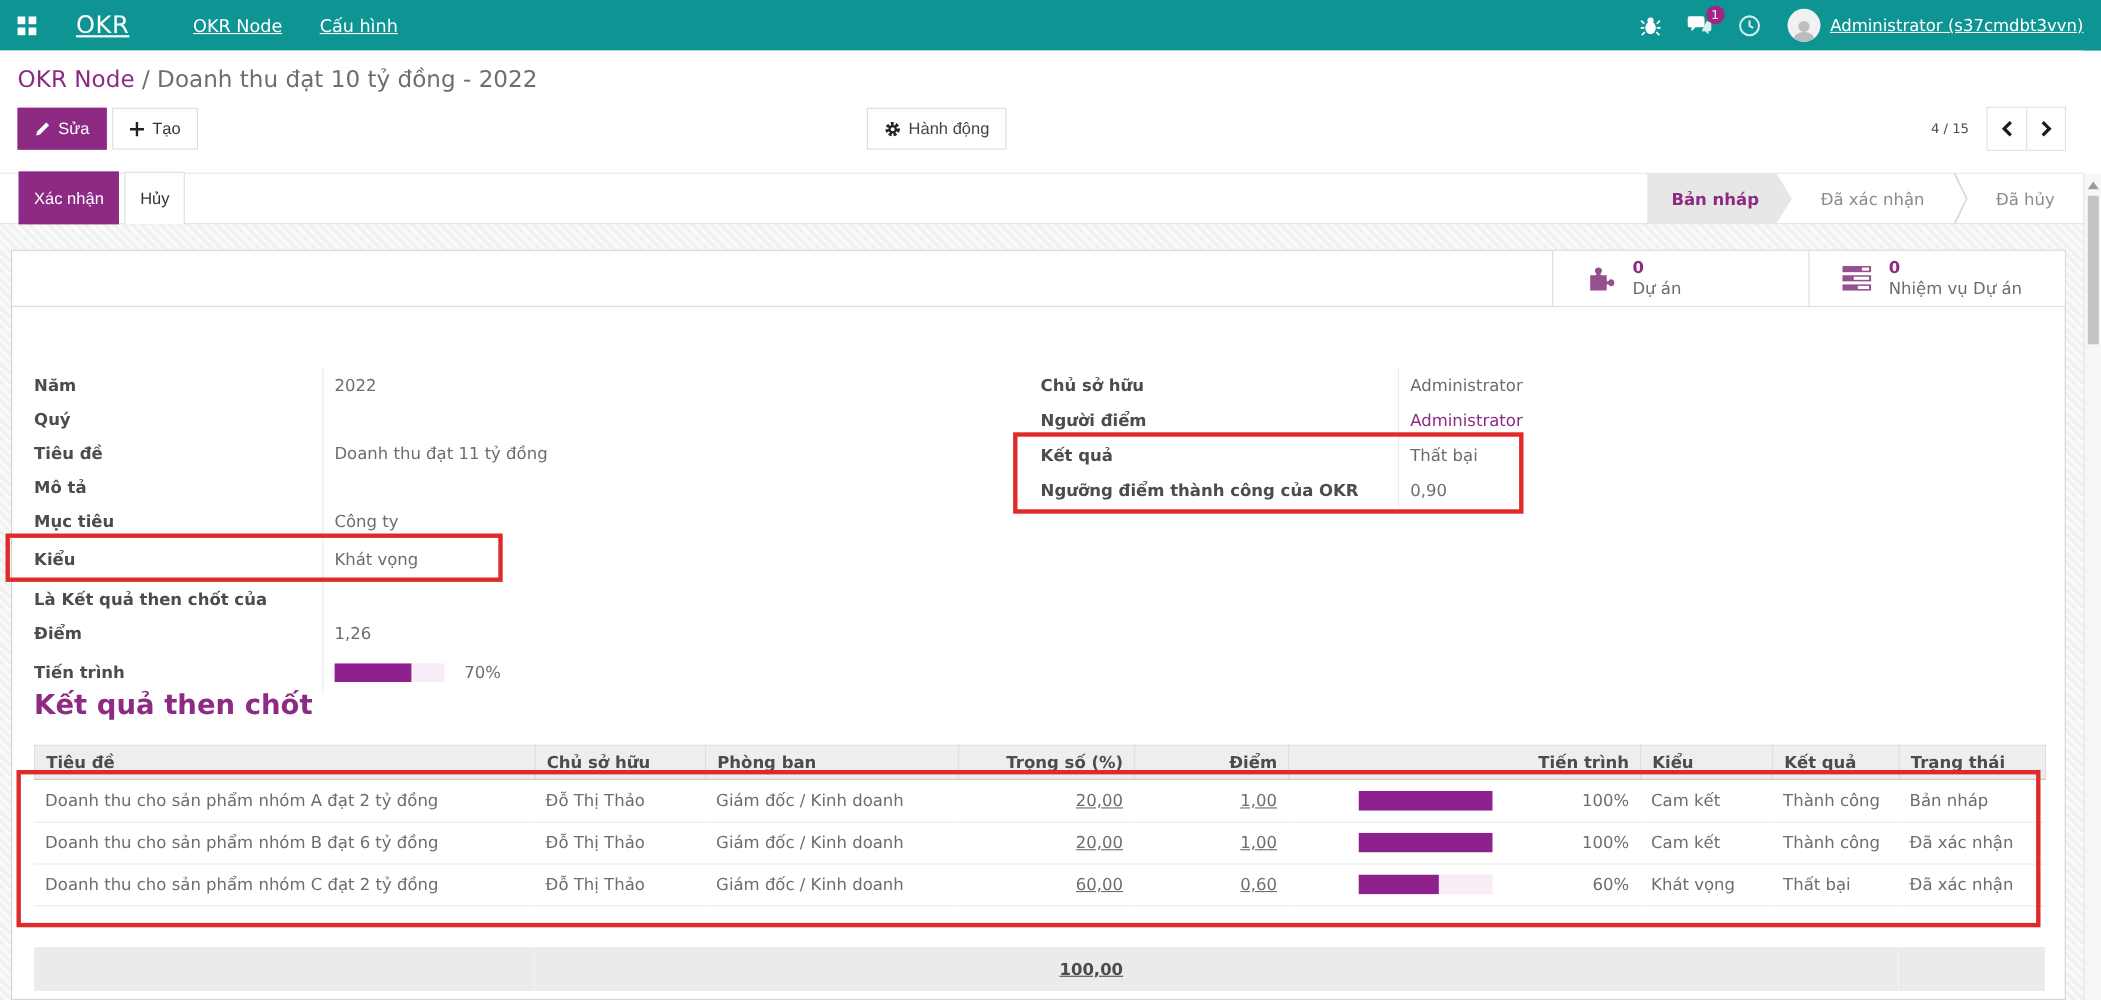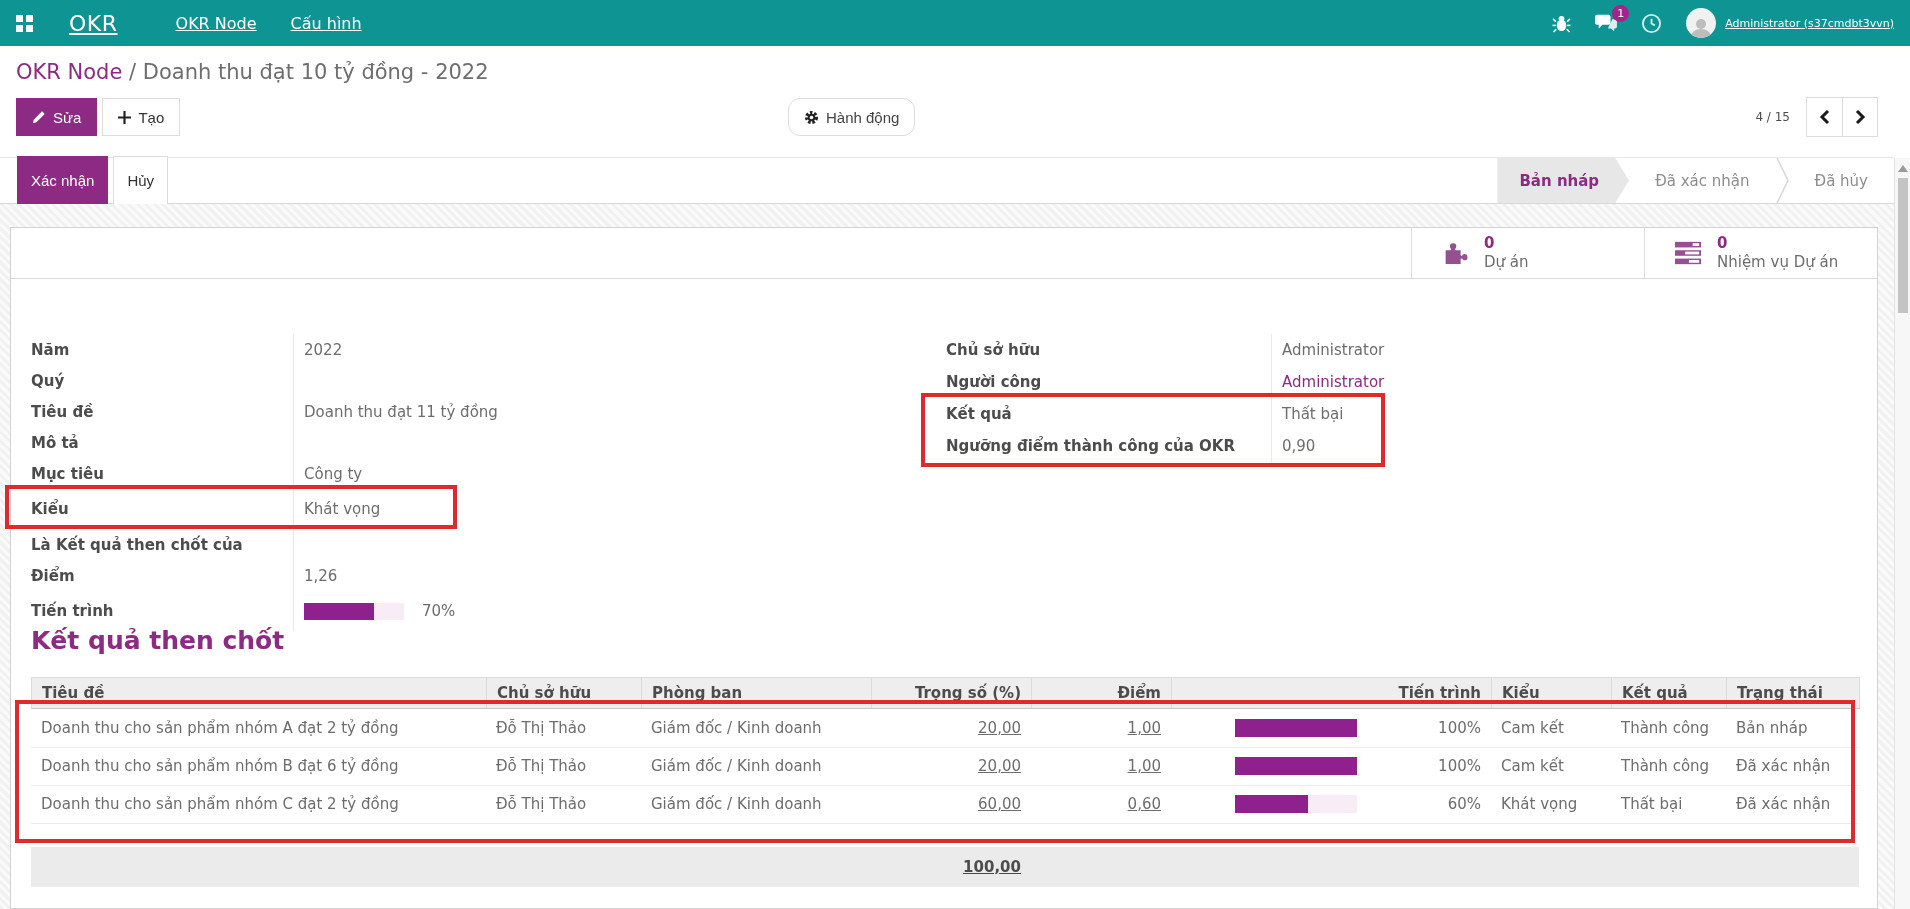--- a/index.html
+++ b/index.html
@@ -20,32 +20,32 @@
   .nav-menu { display:flex; gap:34px; font-size:16px; }
   .nav-menu span { cursor:pointer; }
   .nav-right { margin-left:auto; display:flex; align-items:center; gap:24px; }
   .nav-icon { position:relative; display:flex; align-items:center; cursor:pointer; }
   .badge {
     position:absolute; top:-8px; right:-12px; min-width:17px; height:17px; border-radius:9px;
     background:#a42589; color:#fff; font-size:11px; display:flex; align-items:center; justify-content:center; padding:0 4px;
   }
   .user-chip { display:flex; align-items:center; gap:9px; cursor:pointer; }
   .avatar { width:30px; height:30px; border-radius:50%; background:#f1f1f1; overflow:hidden; display:flex; align-items:flex-end; justify-content:center; }
-  .user-name { font-size:11px; }
+  .user-name { font-size:15px; }
 
   
   .control-panel { position:absolute; top:46px; left:0; right:16px; height:111px; background:#fff; padding:10px 16px 0 16px; }
   .breadcrumb { font-size:21px; margin:4px 0 13px 0; color:#6e6e6e; }
   .breadcrumb .bc-link { color:#8d2a84; cursor:pointer; }
   .cp-buttons { position:relative; display:flex; align-items:center; height:40px; }
   .btn { display:inline-flex; align-items:center; gap:7px; height:38px; padding:0 15px; font-size:15px;
          border:1px solid #d6d6d6; background:#fff; color:#333; cursor:pointer; }
   .btn-primary { background:#8d2a84; border-color:#8d2a84; color:#fff; }
   .btn-plain { border-color:#dcdcdc; }
-  .btn-action { position:absolute; left:772px; color:#444;border-radius:12px; }
+  .btn-action { position:absolute; left:772px; color:#444; }
   .pager { margin-left:auto; display:flex; align-items:center; }
   .pager-count { font-size:12px; color:#4c4c4c; margin-right:16px; }
   .pager-arrows { display:flex; border:1px solid #dcdcdc; }
   .pager-btn { width:35px; height:38px; display:flex; align-items:center; justify-content:center; cursor:pointer; background:#fff; }
   .pager-btn + .pager-btn { border-left:1px solid #dcdcdc; }
 
   
   .statusbar { position:absolute; top:157px; left:0; right:16px; height:47px; background:#fff;
                border-top:1px solid #e6e6e6; border-bottom:1px solid #d9d9d9;
                display:flex; align-items:center; padding-left:17px; }
@@ -107,21 +107,21 @@
   .tbody-wrap { position:relative; }
   tbody td { height:38px; padding:0 10px; color:#6d6d6d; border-bottom:1px solid #ececec; background:#fff; font-size:15px;
              white-space:nowrap; overflow:hidden; }
   tbody td.num { text-align:right;text-decoration:underline; }
   tbody tr.empty-row td { height:21px; border-bottom:none; }
   .cell-progress { display:flex; align-items:center; }
   .row-track { width:122px; height:18px; background:#f8ecf7; margin-left:54px; overflow:hidden; }
   .row-fill { height:100%; background:#8e218d; }
   .row-ppct { flex:1; text-align:right; }
   .red-box-table { left:-16px; right:3px; top:-9px; height:143px; }
-  .kr-footer { margin-top:3px; }
+  .kr-footer { margin-top:17px; }
   .kr-footer td { height:40px; background:#ebebeb; border:none; font-weight:bold; color:#4c4c4c; padding:0 10px; }
   .kr-footer td.num { text-align:right; }
 
   
   .scrollbar { position:absolute; top:158px; right:0; bottom:0; width:16px; background:#f7f7f7; border-left:1px solid #e3e3e3; }
   .scroll-up { width:0; height:0; border-left:5px solid transparent; border-right:5px solid transparent;
                border-bottom:7px solid #9a9a9a; margin:7px auto 6px auto; }
   .scroll-thumb { width:10px; margin:0 auto; height:135px; background:#c4c4c4; }
 
   svg { display:block; }
@@ -322,21 +322,21 @@
           </span>
         </div>
       </div>
 
       <div class="fgroup fgroup-right">
         <div class="frow">
           <span class="flabel">Chủ sở hữu</span>
           <span class="fvalue">Administrator</span>
         </div>
         <div class="frow">
-          <span class="flabel">Người công</span>
+          <span class="flabel">Người điểm</span>
           <span class="fvalue link">Administrator</span>
         </div>
         <div class="rgroup-wrap">
           <div class="frow">
             <span class="flabel">Kết quả</span>
             <span class="fvalue">Thất bại</span>
           </div>
           <div class="frow">
             <span class="flabel">Ngưỡng điểm thành công của OKR</span>
             <span class="fvalue">0,90</span>

